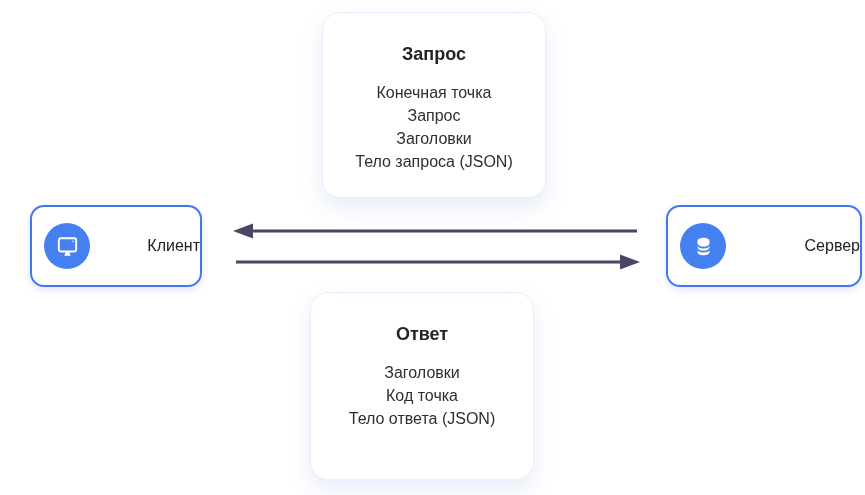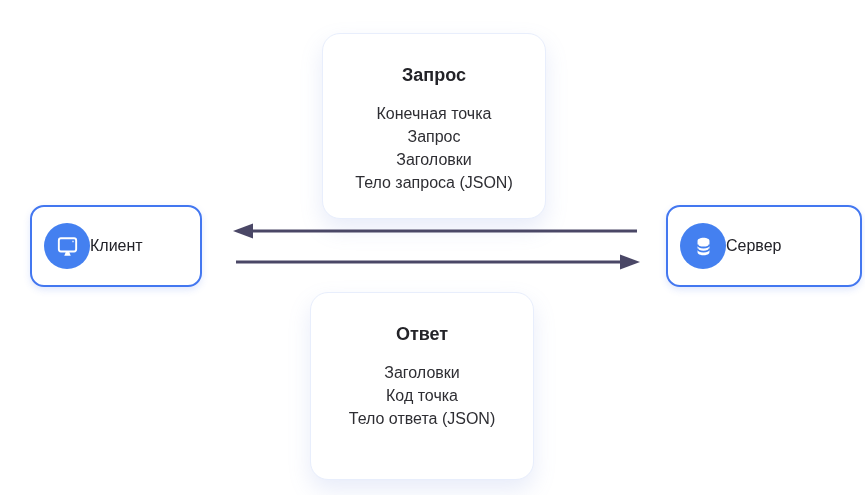--- a/index.html
+++ b/index.html
@@ -25,41 +25,41 @@
   
   .card{
     position:absolute;
     background:var(--card-bg);
     border:1px solid var(--card-border);
     border-radius:18px;
     box-shadow:0 10px 22px rgba(128,152,224,0.18);
     display:flex;flex-direction:column;align-items:center;
     padding-top:31px;
   }
-  .card.request{left:322px;top:12px;width:224px;height:186px;margin-top:21px;}
+  .card.request{left:322px;top:12px;width:224px;height:186px;}
   .card.response{left:310px;top:292px;width:224px;height:188px;}
   .card-title{
     font-size:18px;font-weight:bold;line-height:21px;
     color:var(--title-text);
     margin-bottom:16px;
   }
   .card-item{
     font-size:16px;line-height:23px;
     color:var(--body-text);
     white-space:nowrap;
   }
   
   .node{
     position:absolute;top:205px;height:82px;
     background:#ffffff;
     border:2px solid var(--node-border);
     border-radius:14px;
     box-shadow:0 3px 7px rgba(70,110,235,0.16);
     display:flex;align-items:center;
-    padding-left:12px;
+    padding-left:12px;justify-content:space-between;
   }
   .node.client{left:30px;width:172px;}
   .node.server{left:666px;width:196px;}
   .node-icon{
     width:46px;height:46px;border-radius:50%;
     background:var(--icon-circle);
     display:flex;align-items:center;justify-content:center;
     flex:0 0 auto;
   }
   .node-icon svg{display:block;}

